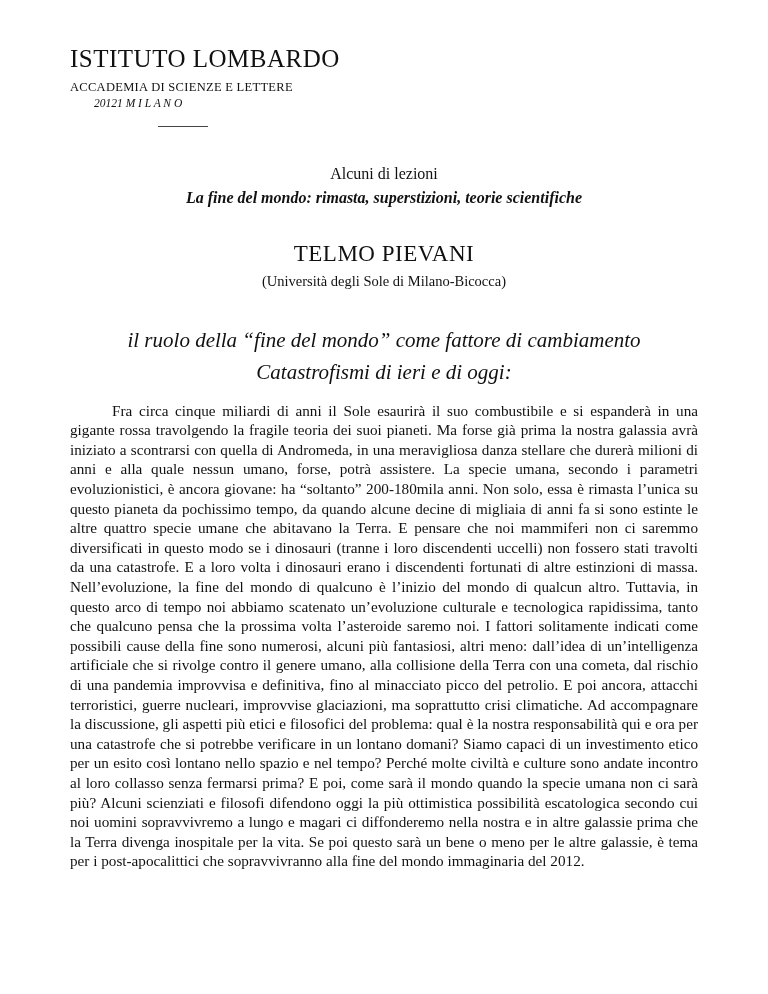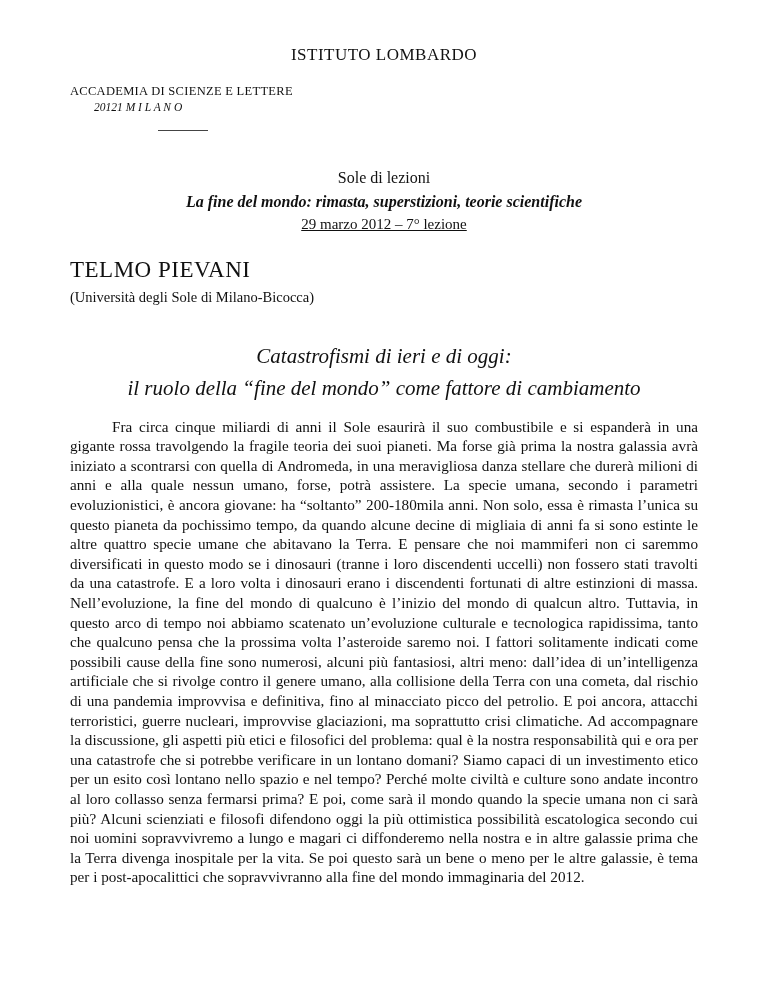--- a/index.html
+++ b/index.html
@@ -18,29 +18,28 @@
     box-sizing: border-box;
     padding: 45px 70px 40px 70px;
     overflow: hidden;
   }
 
   
   .letterhead {
     text-align: left;
   }
   .letterhead .institution {
-    font-size: 17px;
+    font-size: 25px;
     letter-spacing: 0.5px;
     line-height: 1.15;
-    text-align: center;
   }
   .letterhead .subtitle {
     font-size: 12.5px;
     letter-spacing: 0.3px;
-    margin-top: 19px;
+    margin-top: 6px;
     line-height: 1.15;
   }
   .letterhead .address {
     font-size: 11.5px;
     margin-top: 3px;
     padding-left: 24px;
     line-height: 1.15;
     font-style: italic;
   }
   .letterhead-rule {
@@ -66,22 +65,22 @@
     margin-top: 2px;
   }
   .series .series-date {
     font-size: 15px;
     margin-top: 2px;
     text-decoration: underline;
   }
 
   
   .speaker {
-    text-align: left;
-    margin-top: 22px;
+    text-align: center;
+    margin-top: 32px;
   }
   .speaker .speaker-name {
     font-size: 23px;
     letter-spacing: 0.5px;
   }
   .speaker .speaker-affiliation {
     font-size: 14.5px;
     margin-top: 6px;
   }
 
@@ -109,30 +108,29 @@
 <div class="page">
 
   <div class="letterhead">
     <div class="institution">ISTITUTO LOMBARDO</div>
     <div class="subtitle">ACCADEMIA DI SCIENZE E LETTERE</div>
     <div class="address">20121  M I L A N O</div>
     <hr class="letterhead-rule">
   </div>
 
   <div class="series">
-    <div class="series-name">Sole di lezioni</div>
+    <div class="series-name">Alcuni di lezioni</div>
     <div class="series-title">La fine del mondo: rimasta, superstizioni, teorie scientifiche</div>
-    <div class="series-date">29 marzo 2012 – 7° lezione</div>
   </div>
 
   <div class="speaker">
     <div class="speaker-name">TELMO PIEVANI</div>
     <div class="speaker-affiliation">(Università degli Sole di Milano-Bicocca)</div>
   </div>
 
   <div class="lecture-title">
+    <div>il ruolo della “fine del mondo” come fattore di cambiamento</div>
     <div>Catastrofismi di ieri e di oggi:</div>
-    <div>il ruolo della “fine del mondo” come fattore di cambiamento</div>
   </div>
 
   <p class="abstract">Fra circa cinque miliardi di anni il Sole esaurirà il suo combustibile e si espanderà in una gigante rossa travolgendo la fragile teoria dei suoi pianeti. Ma forse già prima la nostra galassia avrà iniziato a scontrarsi con quella di Andromeda, in una meravigliosa danza stellare che durerà milioni di anni e alla quale nessun umano, forse, potrà assistere. La specie umana, secondo i parametri evoluzionistici, è ancora giovane: ha “soltanto” 200-180mila anni. Non solo, essa è rimasta l’unica su questo pianeta da pochissimo tempo, da quando alcune decine di migliaia di anni fa si sono estinte le altre quattro specie umane che abitavano la Terra. E pensare che noi mammiferi non ci saremmo diversificati in questo modo se i dinosauri (tranne i loro discendenti uccelli) non fossero stati travolti da una catastrofe. E a loro volta i dinosauri erano i discendenti fortunati di altre estinzioni di massa. Nell’evoluzione, la fine del mondo di qualcuno è l’inizio del mondo di qualcun altro. Tuttavia, in questo arco di tempo noi abbiamo scatenato un’evoluzione culturale e tecnologica rapidissima, tanto che qualcuno pensa che la prossima volta l’asteroide saremo noi. I fattori solitamente indicati come possibili cause della fine sono numerosi, alcuni più fantasiosi, altri meno: dall’idea di un’intelligenza artificiale che si rivolge contro il genere umano, alla collisione della Terra con una cometa, dal rischio di una pandemia improvvisa e definitiva, fino al minacciato picco del petrolio. E poi ancora, attacchi terroristici, guerre nucleari, improvvise glaciazioni, ma soprattutto crisi climatiche. Ad accompagnare la discussione, gli aspetti più etici e filosofici del problema: qual è la nostra responsabilità qui e ora per una catastrofe che si potrebbe verificare in un lontano domani? Siamo capaci di un investimento etico per un esito così lontano nello spazio e nel tempo? Perché molte civiltà e culture sono andate incontro al loro collasso senza fermarsi prima? E poi, come sarà il mondo quando la specie umana non ci sarà più? Alcuni scienziati e filosofi difendono oggi la più ottimistica possibilità escatologica secondo cui noi uomini sopravvivremo a lungo e magari ci diffonderemo nella nostra e in altre galassie prima che la Terra divenga inospitale per la vita. Se poi questo sarà un bene o meno per le altre galassie, è tema per i post-apocalittici che sopravvivranno alla fine del mondo immaginaria del 2012.</p>
 
 </div>
 
 </body></html>

